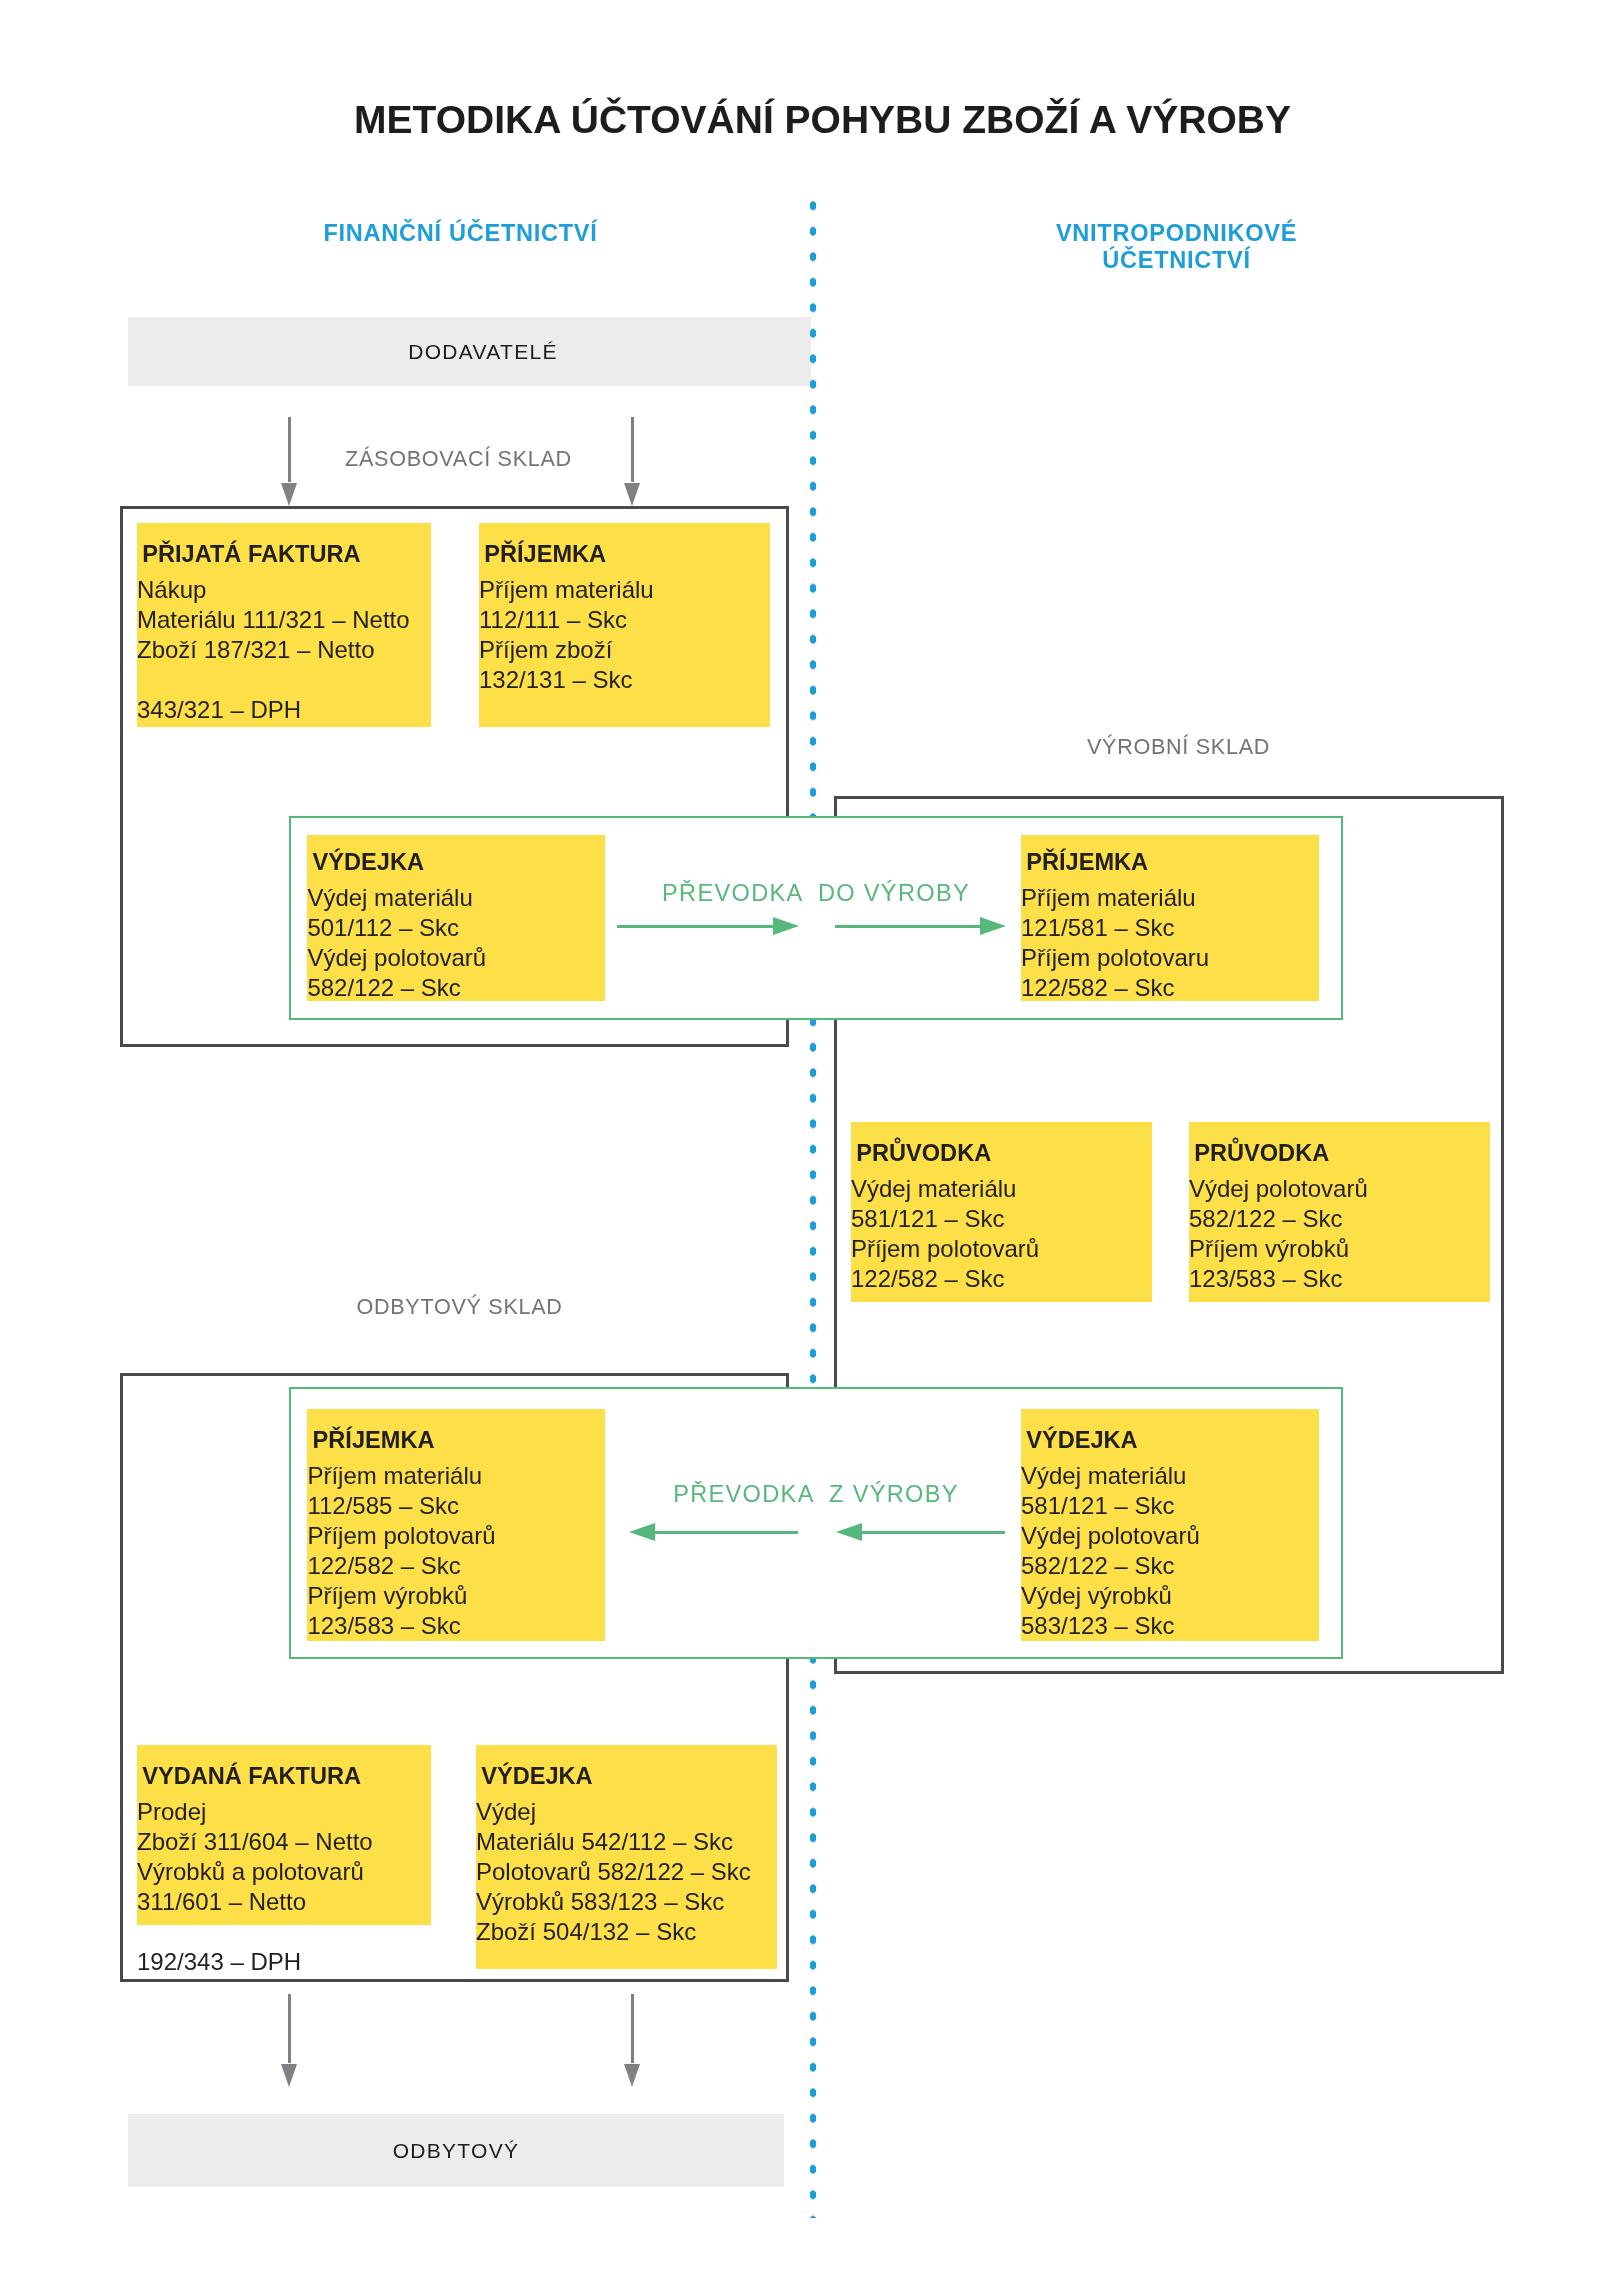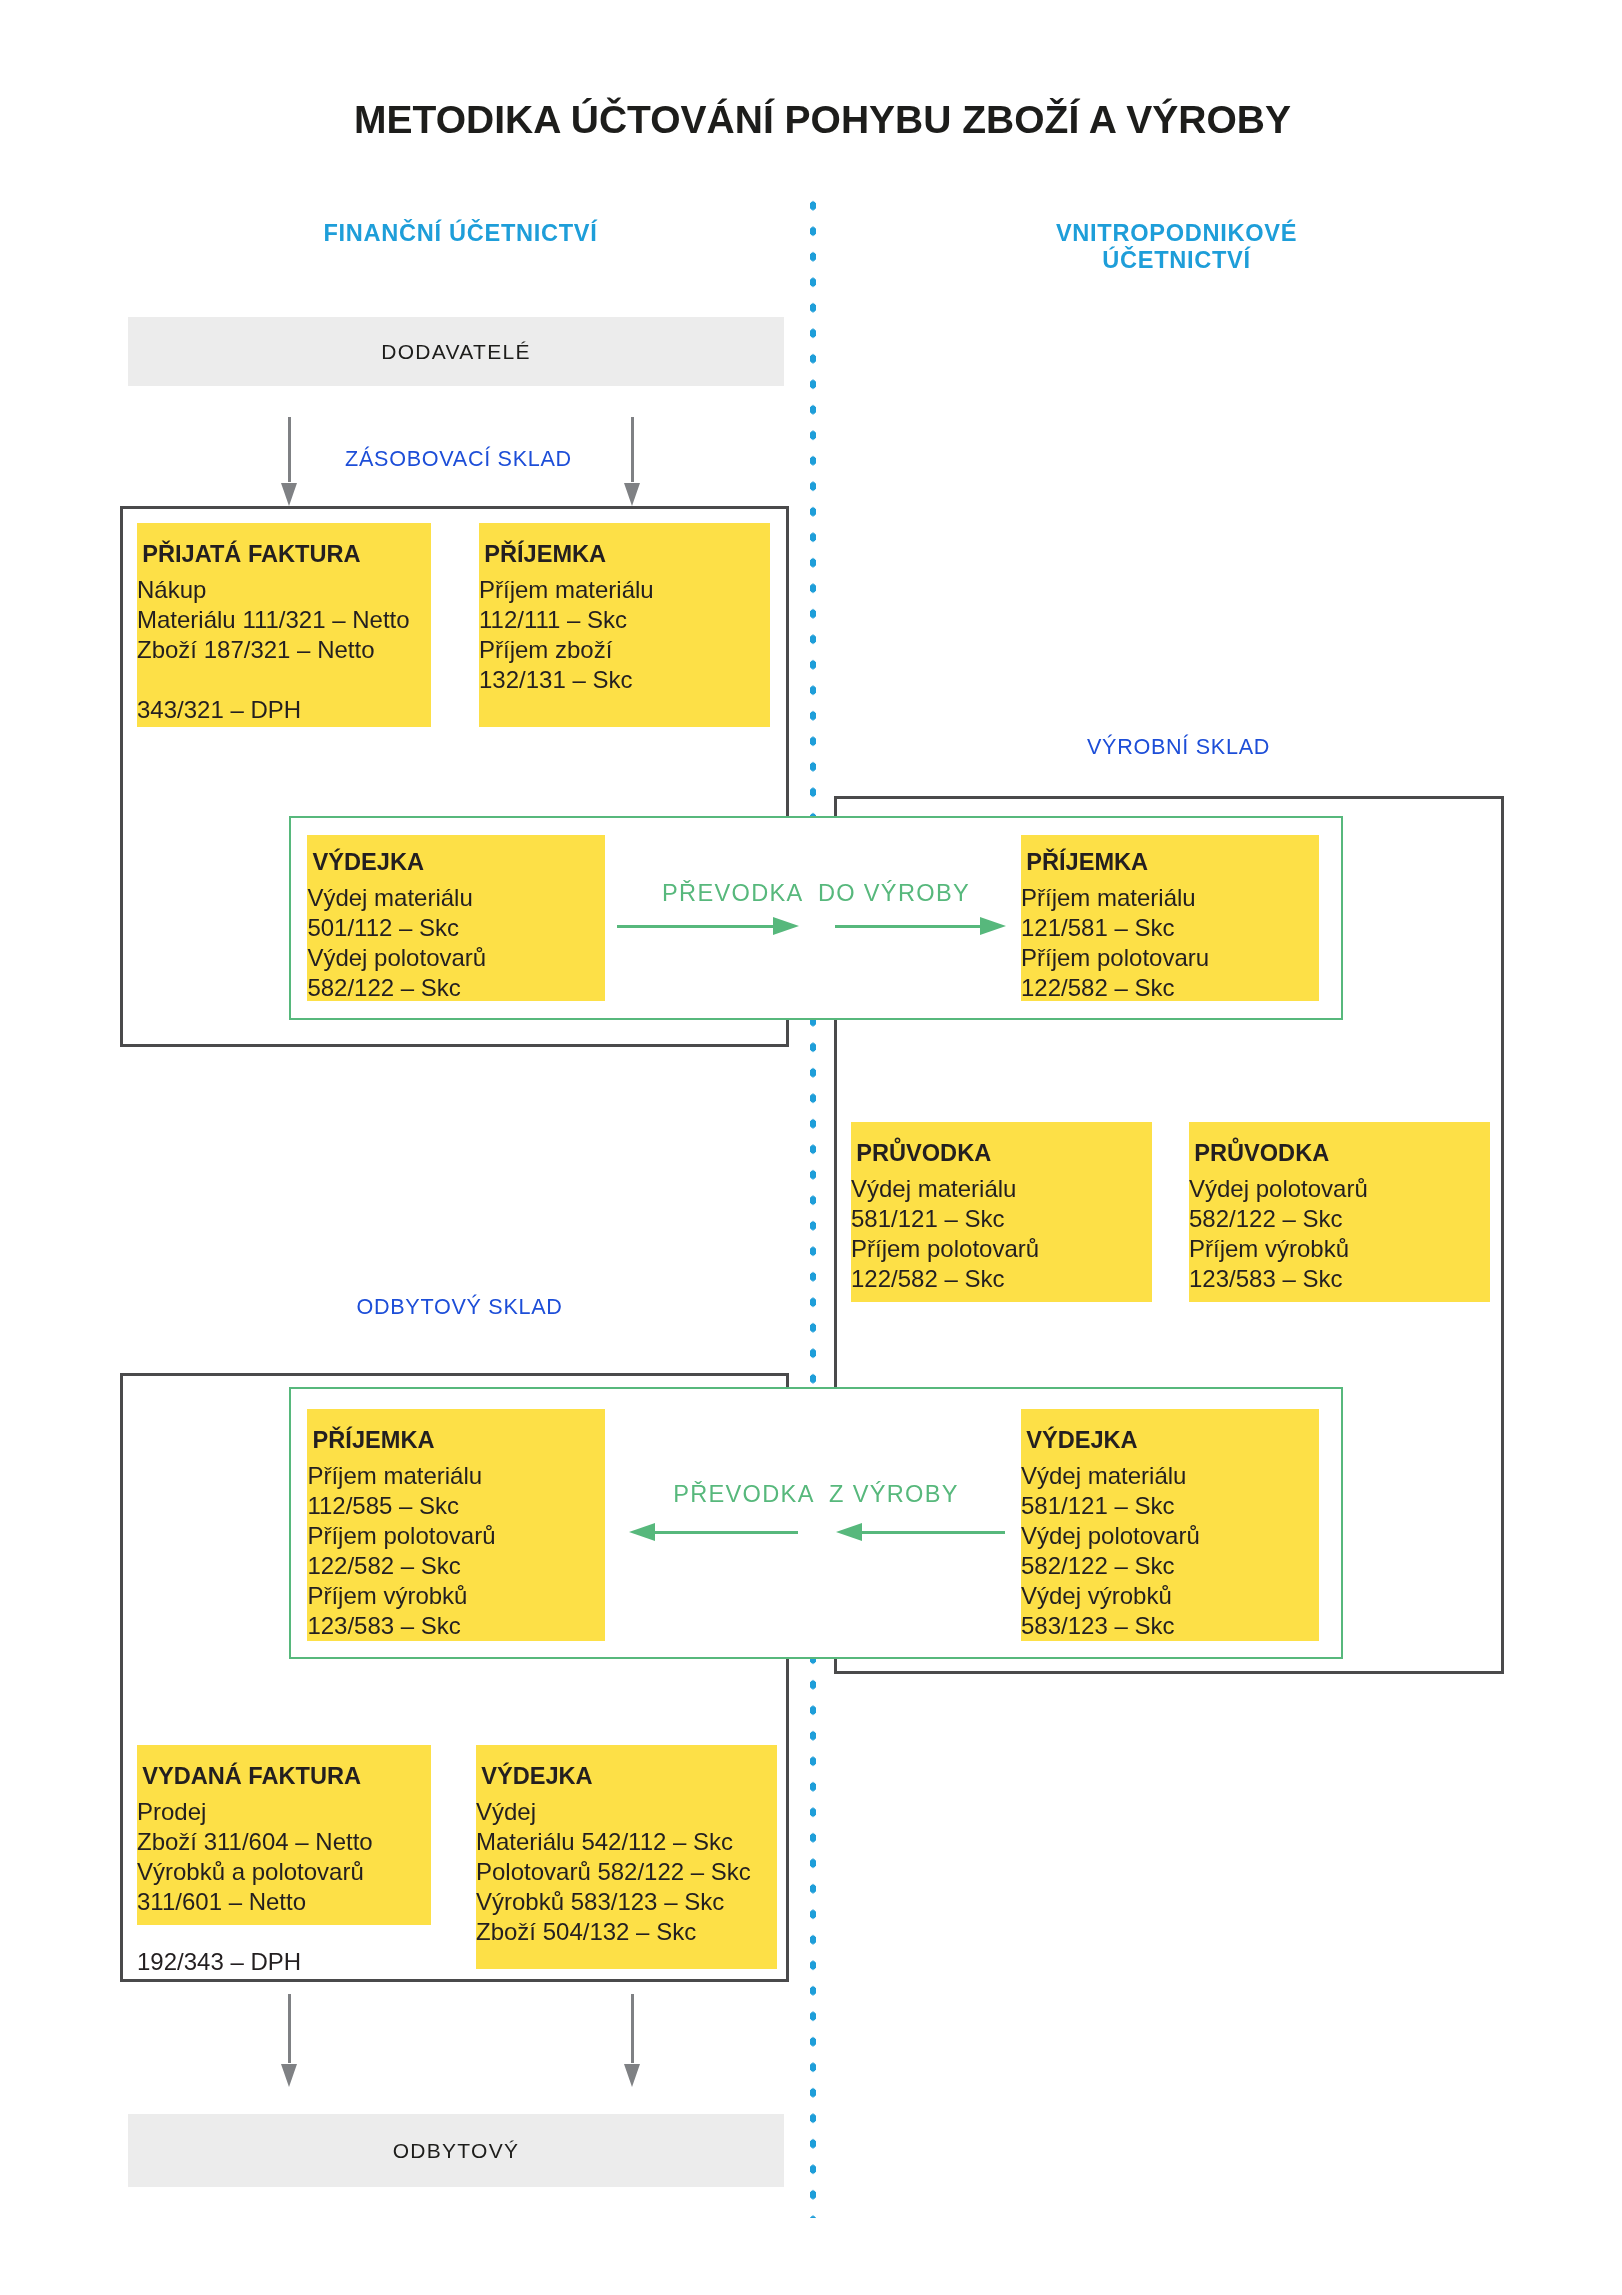--- a/index.html
+++ b/index.html
@@ -11,21 +11,21 @@
   
   .page-title{
     left:0;top:98px;width:1623px;text-align:center;
     font-size:39px;font-weight:700;letter-spacing:0px;color:#1d1d1b;padding-left:11px;
   }
   .col-header{
     top:220px;font-size:23.6px;font-weight:700;color:#1E9ED9;
     letter-spacing:0.7px;text-align:center;
   }
   .zone-label{
-    font-size:21.6px;font-weight:400;color:#1d4ed8;text-align:center;letter-spacing:0.7px;
+    font-size:21.6px;font-weight:400;color:#737373;text-align:center;letter-spacing:0.7px;
   }
   
   .dotline{
     left:809px;top:193px;width:7.9px;height:2025px;z-index:2;
     background-image:radial-gradient(ellipse 3.3px 4.6px at 50% 50%, #1E9ED9 95%, rgba(30,158,217,0) 100%);
     background-size:7.9px 25.5px;background-repeat:repeat-y;
   }
   
   .graybox{background:#fde047;z-index:4;}
   .bandbox{background:#ECECEC;text-align:center;z-index:1;}
@@ -60,21 +60,21 @@
 </head>
 <body>
 
 <div class="abs page-title">METODIKA ÚČTOVÁNÍ POHYBU ZBOŽÍ A VÝROBY</div>
 
 <div class="abs dotline"></div>
 
 <div class="abs col-header" style="left:264px;width:393px;">FINANČNÍ ÚČETNICTVÍ</div>
 <div class="abs col-header" style="left:980px;width:393px;">VNITROPODNIKOVÉ ÚČETNICTVÍ</div>
 
-<div class="abs bandbox" style="left:128px;top:317px;width:656px;height:69px;line-height:69px;">
+<div class="abs bandbox" style="left:128px;top:317px;width:656px;height:69px;line-height:69px;padding-left:27px;">
   <span class="band-text">DODAVATELÉ</span>
 </div>
 
 <div class="abs varrow" style="left:288px;top:417px;height:65px;"></div>
 <div class="abs varrow" style="left:631px;top:417px;height:65px;"></div>
 <div class="abs zone-label" style="left:262px;top:446px;width:393px;">ZÁSOBOVACÍ SKLAD</div>
 
 <div class="abs container" style="left:120px;top:506px;width:663px;height:535px;"></div>
 
 <div class="abs graybox" style="left:137px;top:523px;width:294px;height:204px;">

